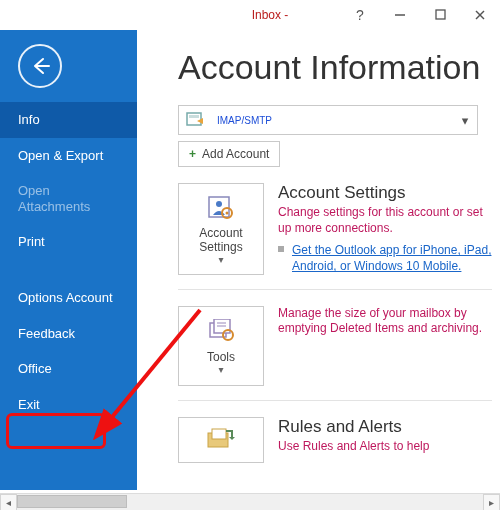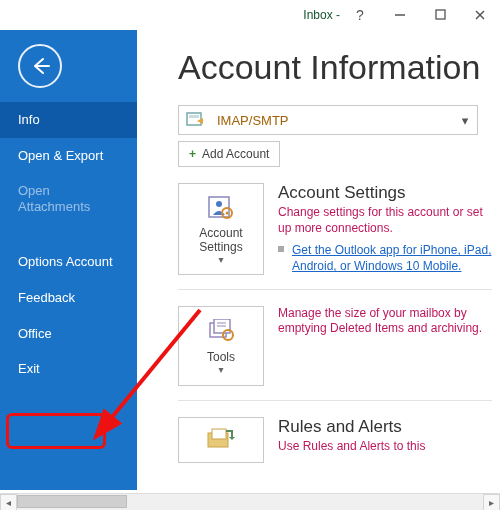--- a/index.html
+++ b/index.html
@@ -1,32 +1,32 @@
 <!DOCTYPE html>
 <html><head>
 <meta charset="utf-8">
 <style>
   * { box-sizing: border-box; margin: 0; padding: 0; }
   html, body { width: 500px; height: 510px; overflow: hidden; font-family: "Segoe UI", Arial, sans-serif; font-size: 13px; background: #fff; }
   .titlebar { height: 30px; background: #fff; display: flex; align-items: center; border-bottom: 1px solid #fff; }
-  .titlebar .title { flex: 1; text-align: right; padding-left: 200px; color: #14532d; font-size: 12px; }
+  .titlebar .title { flex: 1; text-align: center; padding-left: 200px; color: #b91c1c; font-size: 12px; }
   .titlebar .winbtn { width: 40px; height: 30px; display: flex; align-items: center; justify-content: center; color: #555; font-size: 14px; }
   .body { display: flex; height: 460px; }
   .sidebar { width: 137px; background: #1a73c7; color: #fff; display: flex; flex-direction: column; padding-top: 8px; }
   .back-btn { width: 44px; height: 44px; border: 2px solid rgba(255,255,255,0.9); border-radius: 50%; margin: 6px 0 14px 18px; display: flex; align-items: center; justify-content: center; color: #fff; }
   .side-item { padding: 10px 18px; color: #fff; font-size: 13px; line-height: 1.2; }
   .side-item.selected { background: #0f5aa8; }
   .side-item.disabled { color: rgba(255,255,255,0.55); }
   .side-gap { height: 20px; }
   .main { flex: 1; background: #fff; overflow: hidden; position: relative; margin-left: 19px; }
   .page-title { font-size: 34px; font-weight: 300; color: #333; padding: 18px 0 18px 22px; white-space: nowrap; }
   .content { padding-left: 22px; }
   .acct-drop { display: flex; align-items: center; border: 1px solid #c9c9c9; height: 30px; width: 300px; background: #fff; }
   .acct-drop .ic { width: 34px; display: flex; justify-content: center; }
-  .acct-drop .lbl { flex: 1; color: #a16207; font-size: 13px; padding-left: 4px; }
+  .acct-drop .lbl { flex: 1; color: #1d4ed8; font-size: 10px; padding-left: 4px; }
   .acct-drop .caret { width: 24px; text-align: center; color: #555; }
   .add-acct { border: 1px solid #c9c9c9; height: 26px; display: inline-flex; align-items: center; padding: 0 10px; margin-top: 6px; background: #fff; gap: 6px; color: #444; font-size: 12px; }
   .section { display: flex; gap: 14px; margin-top: 16px; padding-right: 4px; }
   .bigbtn { border: 1px solid #c9c9c9; width: 86px; min-height: 80px; display: flex; flex-direction: column; align-items: center; justify-content: center; padding: 8px 4px 6px 4px; color: #444; font-size: 12px; text-align: center; flex-shrink: 0; }
   .bigbtn .ic { width: 30px; height: 28px; margin-bottom: 4px; display: flex; align-items: center; justify-content: center; }
   .bigbtn .caret { font-size: 10px; color: #666; }
   .section-body { flex: 1; min-width: 0; }
   .section-body h3 { font-size: 17px; color: #333; font-weight: 400; margin-bottom: 2px; }
   .section-body .desc { color: #be185d; font-size: 12px; line-height: 1.3; }
   .bullet-row { display: flex; gap: 8px; margin-top: 6px; }
@@ -67,20 +67,21 @@
 <div class="body">
   <div class="sidebar">
     <div class="back-btn">
       <svg width="22" height="22">
           <path d="M14 4 L6 11 L14 18 M6 11 H20" stroke="#fff" stroke-width="2" fill="none" stroke-linecap="round" stroke-linejoin="round"></path>
         </svg>
     </div>
     <div class="side-item selected"><span>Info</span></div>
     <div class="side-item"><span>Open &amp; Export</span></div>
     <div class="side-item disabled"><span>Open Attachments</span></div>
+    <div class="side-item"><span>Print</span></div>
     <div class="side-gap"></div>
     <div class="side-item"><span>Options Account</span></div>
     <div class="side-item"><span>Feedback</span></div>
     <div class="side-item"><span>Office</span></div>
     <div class="side-item"><span>Exit</span></div>
   </div>
 
   <div class="main">
     <div class="page-title">Account Information</div>
 
@@ -154,21 +155,21 @@
             <svg width="30" height="22">
                 <rect x="2" y="6" width="20" height="14" fill="#e8c97a" stroke="#c9a347"></rect>
                 <rect x="6" y="2" width="14" height="10" fill="#fff" stroke="#c9a347"></rect>
                 <path d="M20 4 L26 4 L26 10" fill="none" stroke="#5a8a5a" stroke-width="2"></path>
                 <path d="M23 10 L26 13 L29 10" fill="#5a8a5a"></path>
               </svg>
           </span>
         </div>
         <div class="section-body">
           <h3>Rules and Alerts</h3>
-          <div class="desc">Use Rules and Alerts to this</div>
+          <div class="desc">Use Rules and Alerts to help</div>
         </div>
       </div>
     </div>
   </div>
 </div>
 
 <div class="hscroll">
   <div class="arrow">◂</div>
   <div class="track">
       <div class="thumb"></div>

